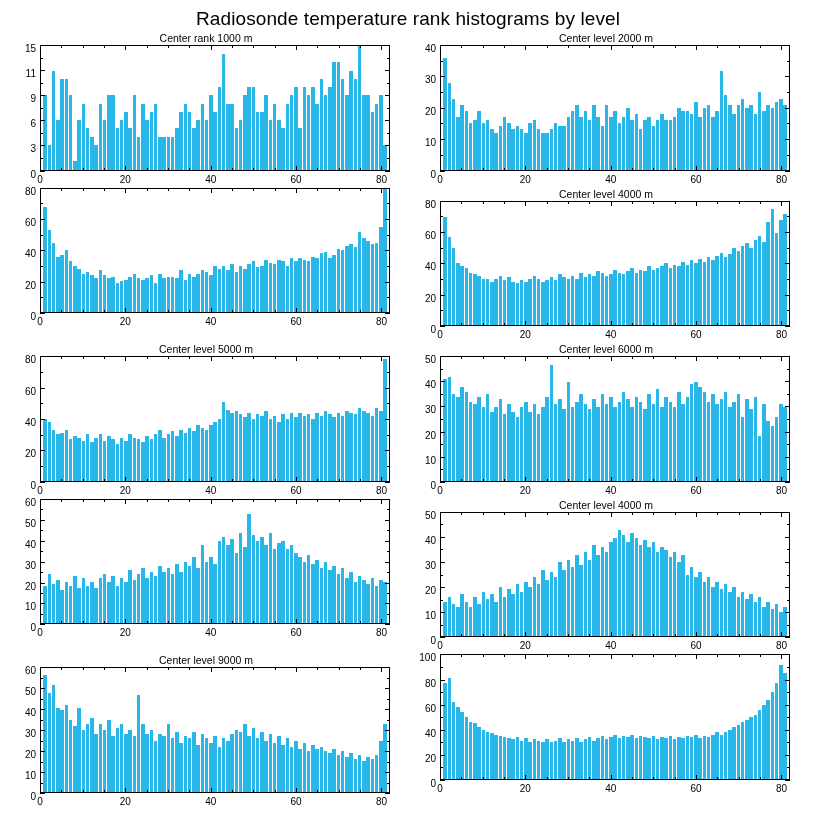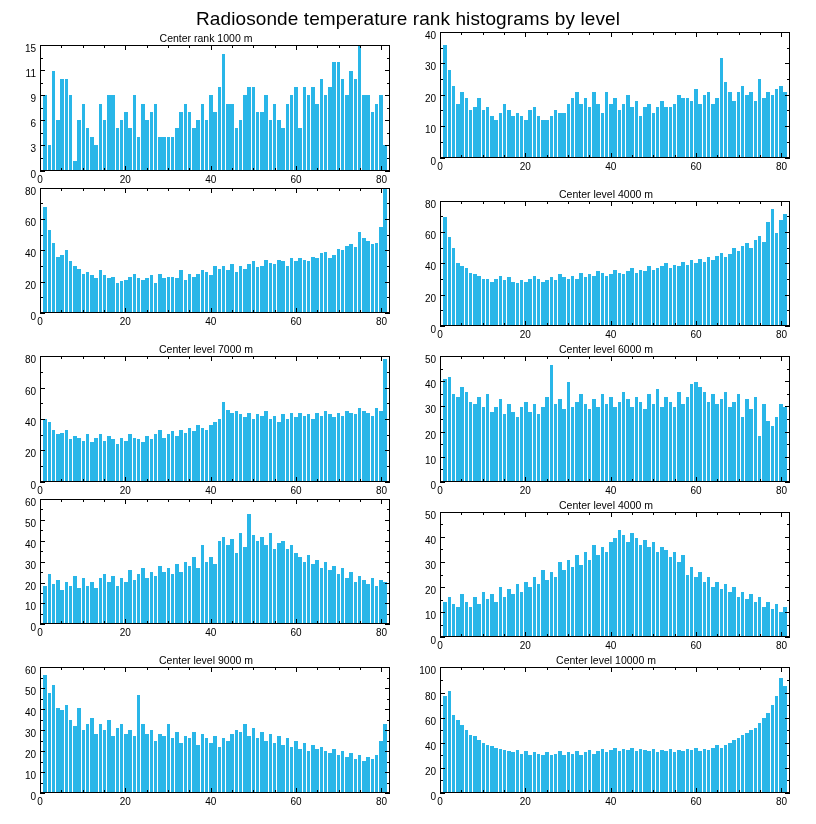--- a/index.html
+++ b/index.html
@@ -252,20 +252,21 @@
         <div class="xtick " style="left: 85.3659%; height: 3px;"></div>
         <div class="xtick top" style="left: 85.3659%; height: 3px;"></div>
         <div class="xtick " style="left: 91.4634%; height: 3px;"></div>
         <div class="xtick top" style="left: 91.4634%; height: 3px;"></div>
         <div class="xtick " style="left: 97.561%; height: 5px;"></div>
         <div class="xtick top" style="left: 97.561%; height: 5px;"></div>
         <div class="xlab" style="left: 97.561%;">80</div>
       </div>
     </div>
     <div class="panel">
+      <div class="panel-title">Center level 2000 m</div>
       <div class="plotwrap">
         <div class="frame">
           <div class="bars">
             <div class="bar" style="height: 90%; background: rgb(41, 182, 232);"></div>
             <div class="bar" style="height: 70%; background: rgb(41, 182, 232);"></div>
             <div class="bar" style="height: 57.5%; background: rgb(41, 182, 232);"></div>
             <div class="bar" style="height: 42.5%; background: rgb(41, 182, 232);"></div>
             <div class="bar" style="height: 52.5%; background: rgb(41, 182, 232);"></div>
             <div class="bar" style="height: 47.5%; background: rgb(41, 182, 232);"></div>
             <div class="bar" style="height: 37.5%; background: rgb(41, 182, 232);"></div>
@@ -706,21 +707,21 @@
         <div class="xtick " style="left: 85.3659%; height: 3px;"></div>
         <div class="xtick top" style="left: 85.3659%; height: 3px;"></div>
         <div class="xtick " style="left: 91.4634%; height: 3px;"></div>
         <div class="xtick top" style="left: 91.4634%; height: 3px;"></div>
         <div class="xtick " style="left: 97.561%; height: 5px;"></div>
         <div class="xtick top" style="left: 97.561%; height: 5px;"></div>
         <div class="xlab" style="left: 97.561%;">80</div>
       </div>
     </div>
     <div class="panel">
-      <div class="panel-title">Center level 7000 m</div>
+      <div class="panel-title">Center level 5000 m</div>
       <div class="plotwrap">
         <div class="frame">
           <div class="bars">
             <div class="bar" style="height: 50%; background: rgb(41, 182, 232);"></div>
             <div class="bar" style="height: 47.5%; background: rgb(41, 182, 232);"></div>
             <div class="bar" style="height: 41.25%; background: rgb(41, 182, 232);"></div>
             <div class="bar" style="height: 37.5%; background: rgb(41, 182, 232);"></div>
             <div class="bar" style="height: 38.75%; background: rgb(41, 182, 232);"></div>
             <div class="bar" style="height: 41.25%; background: rgb(41, 182, 232);"></div>
             <div class="bar" style="height: 33.75%; background: rgb(41, 182, 232);"></div>
@@ -1495,21 +1496,20 @@
         <div class="xtick " style="left: 85.3659%; height: 3px;"></div>
         <div class="xtick top" style="left: 85.3659%; height: 3px;"></div>
         <div class="xtick " style="left: 91.4634%; height: 3px;"></div>
         <div class="xtick top" style="left: 91.4634%; height: 3px;"></div>
         <div class="xtick " style="left: 97.561%; height: 5px;"></div>
         <div class="xtick top" style="left: 97.561%; height: 5px;"></div>
         <div class="xlab" style="left: 97.561%;">80</div>
       </div>
     </div>
     <div class="panel">
-      <div class="panel-title">Center level 10000 m</div>
       <div class="plotwrap">
         <div class="frame">
           <div class="bars">
             <div class="bar" style="height: 78%; background: rgb(41, 182, 232);"></div>
             <div class="bar" style="height: 82%; background: rgb(41, 182, 232);"></div>
             <div class="bar" style="height: 62%; background: rgb(41, 182, 232);"></div>
             <div class="bar" style="height: 58%; background: rgb(41, 182, 232);"></div>
             <div class="bar" style="height: 54%; background: rgb(41, 182, 232);"></div>
             <div class="bar" style="height: 50%; background: rgb(41, 182, 232);"></div>
             <div class="bar" style="height: 46%; background: rgb(41, 182, 232);"></div>

